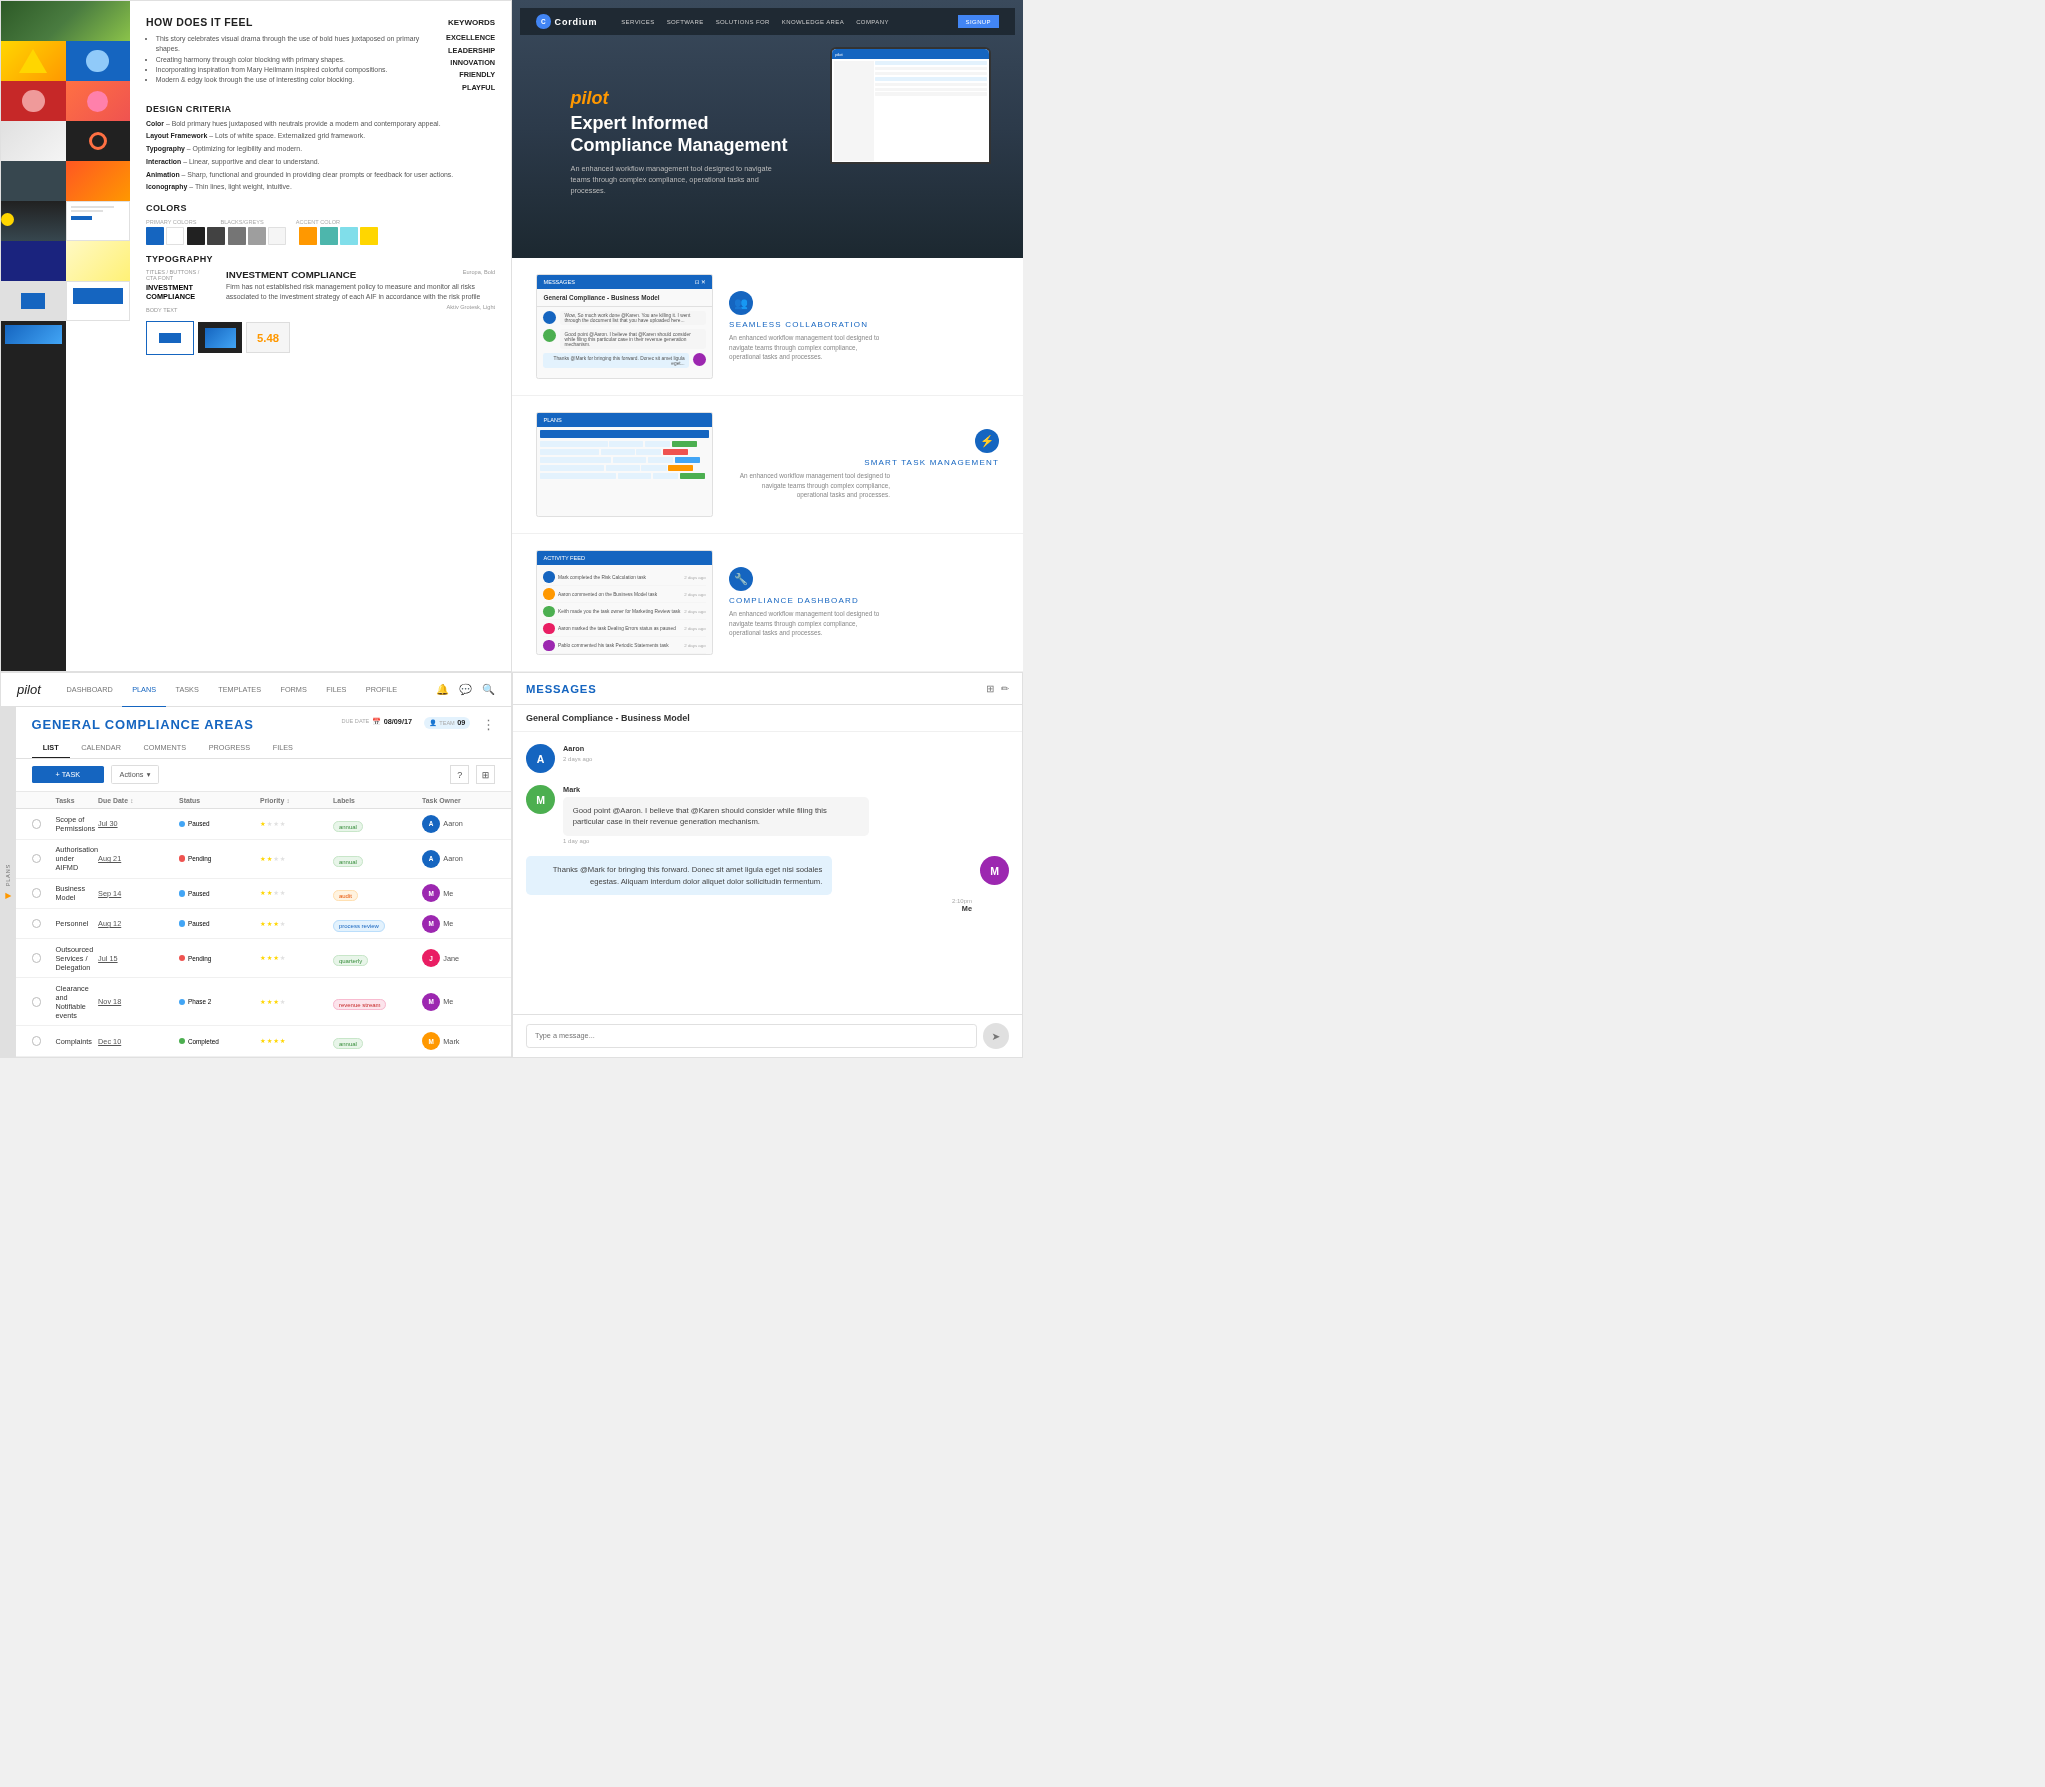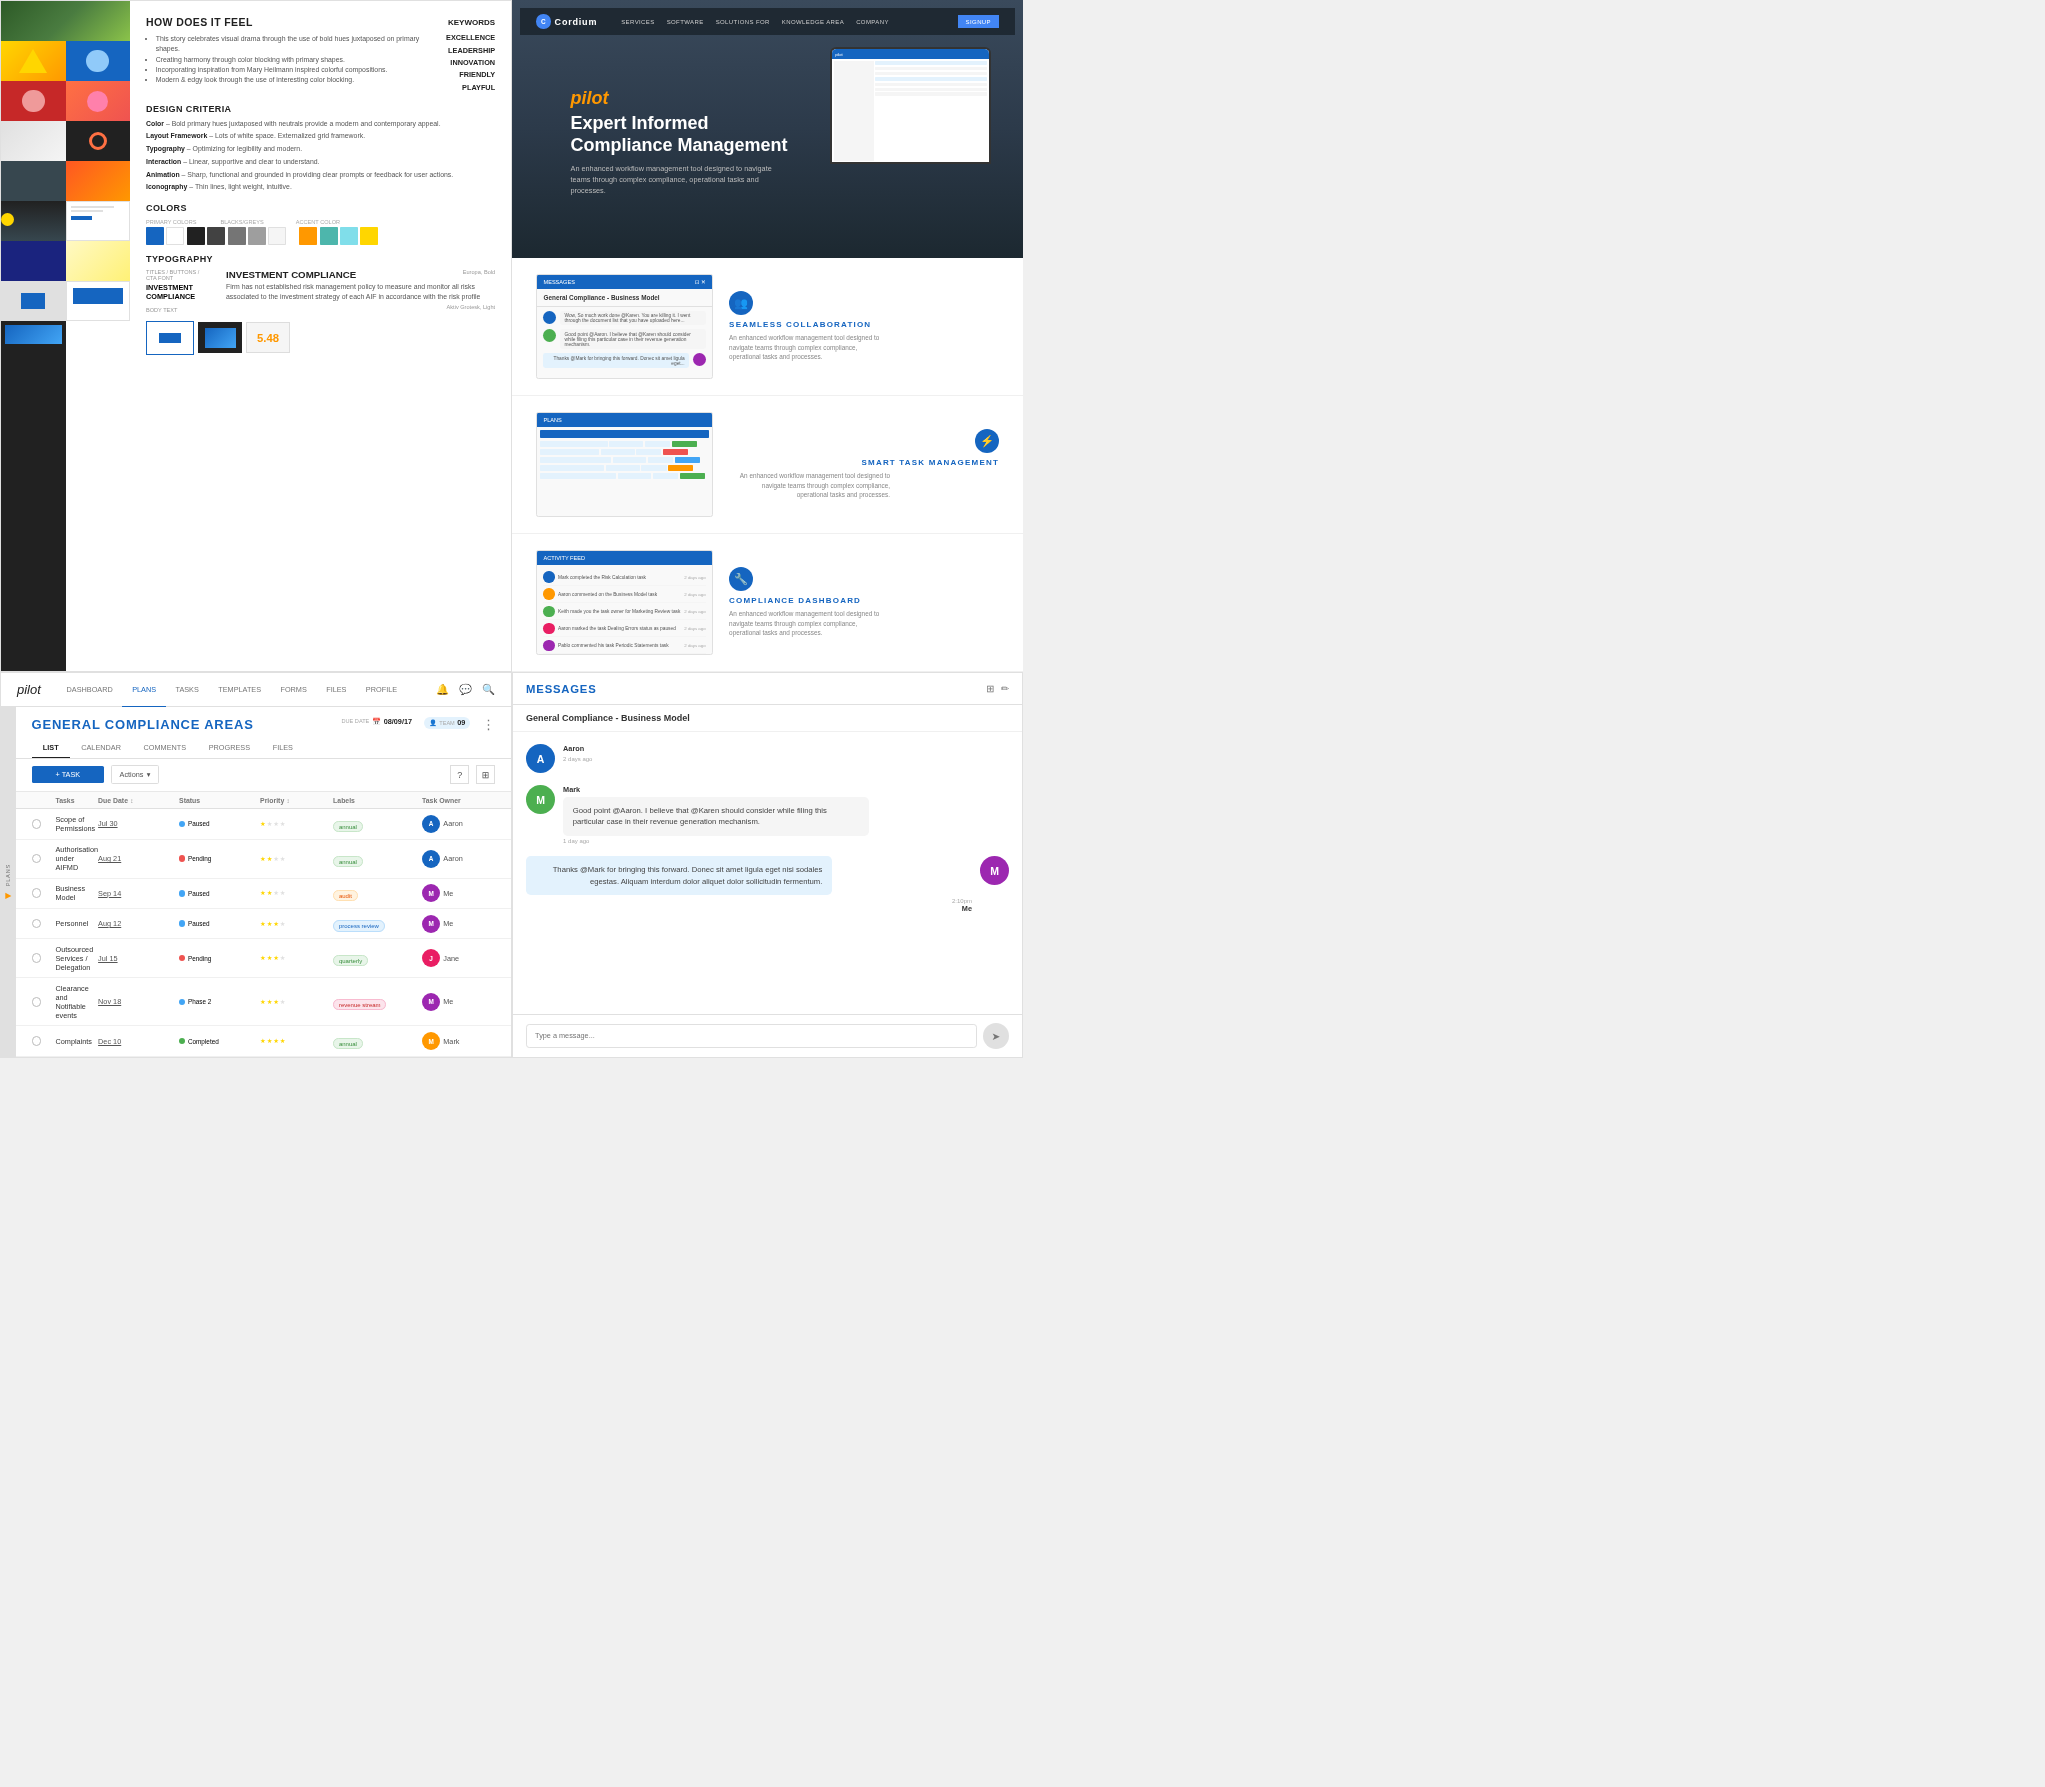--- a/index.html
+++ b/index.html
@@ -920,21 +920,21 @@
       display: flex;
       align-items: center;
       justify-content: center;
       color: white;
       font-size: 11.3px;
       margin-bottom: 4.8px;
     }
 
     .feat-title {
       font-size: 8px;
-      font-weight: 700;
+      font-weight: 400;
       color: #1565c0;
       letter-spacing: 1.2px;
       text-transform: uppercase;
       margin-bottom: 4px;
     }
 
     .feat-desc {
       font-size: 6.4px;
       color: #888;
       line-height: 1.5;

